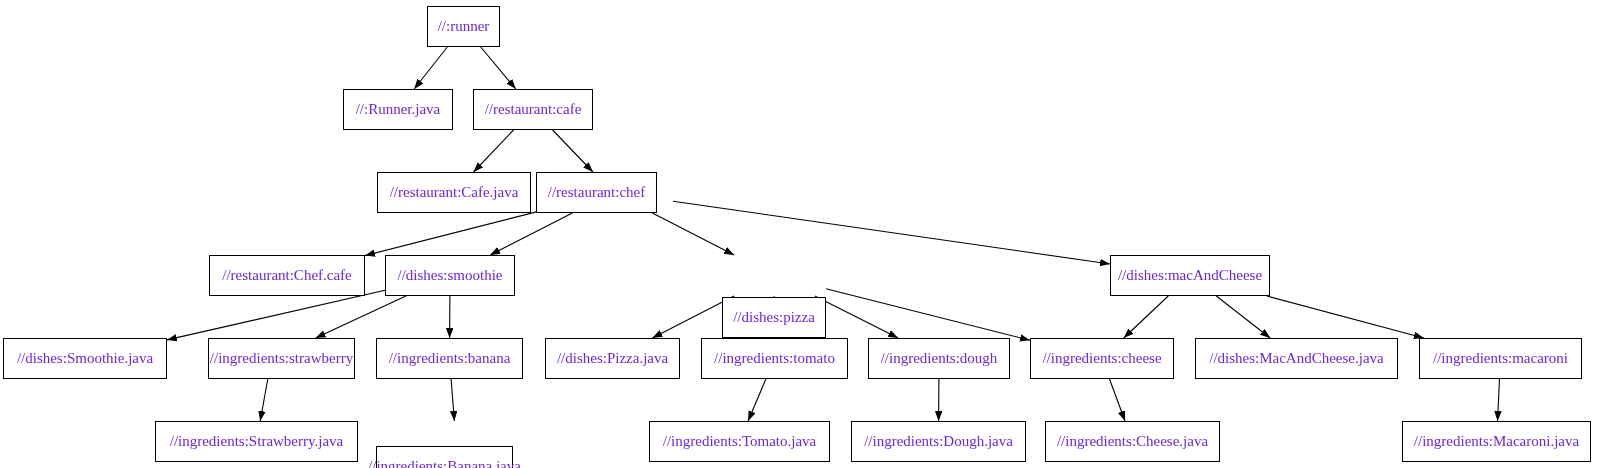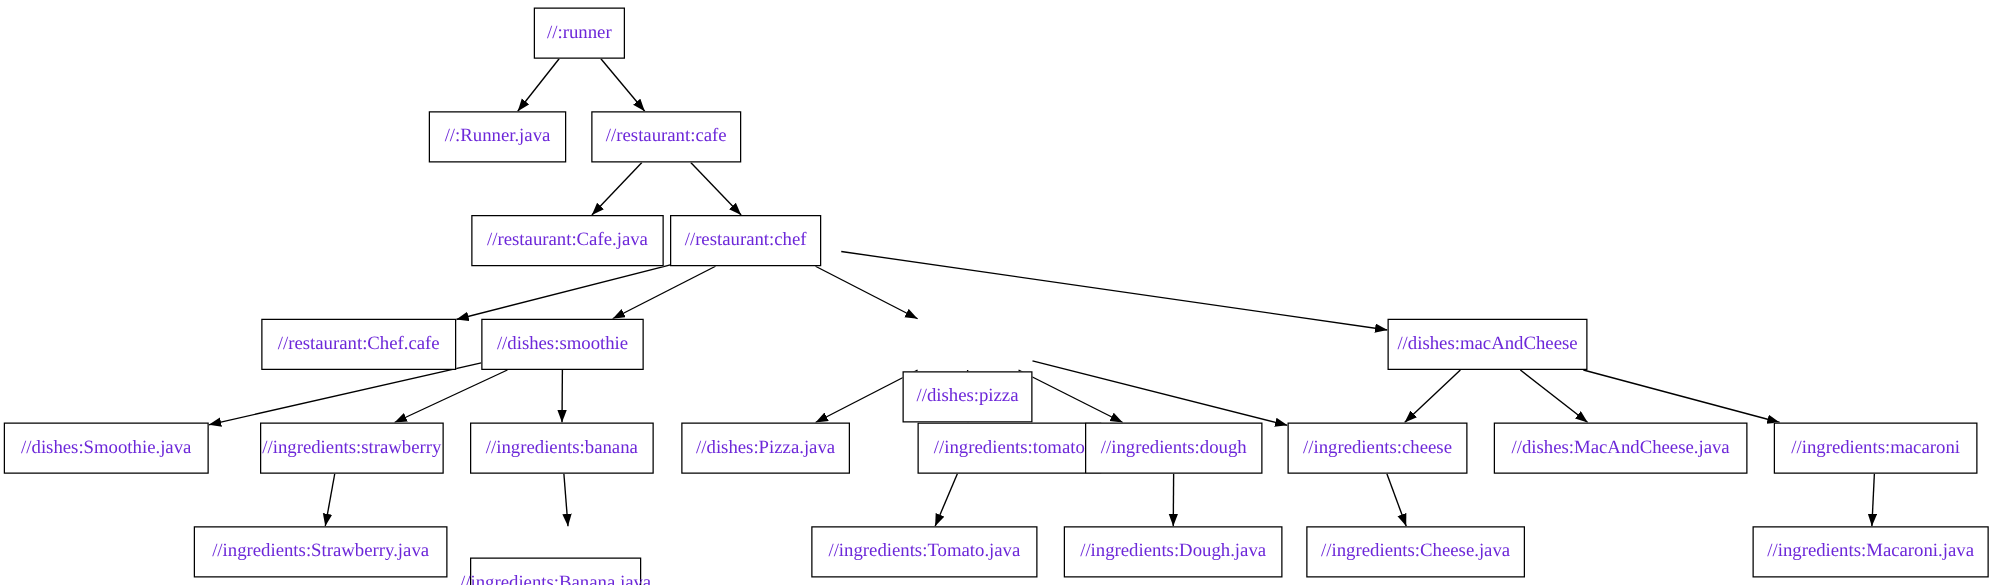--- a/index.html
+++ b/index.html
@@ -113,21 +113,21 @@
       </div>
       <div class="node" style="left: 186px; top: 338px; width: 147px; height: 41px; margin-left: 22px;">
         <span>//ingredients:strawberry</span>
       </div>
       <div class="node" style="left: 376px; top: 338px; width: 147px; height: 41px;">
         <span>//ingredients:banana</span>
       </div>
       <div class="node" style="left: 545px; top: 338px; width: 135px; height: 41px;">
         <span>//dishes:Pizza.java</span>
       </div>
-      <div class="node" style="left: 701px; top: 338px; width: 147px; height: 41px; margin-left: 33px;">
+      <div class="node" style="left: 701px; top: 338px; width: 147px; height: 41px;">
         <span>//ingredients:tomato</span>
       </div>
       <div class="node" style="left: 868px; top: 338px; width: 142px; height: 41px;">
         <span>//ingredients:dough</span>
       </div>
       <div class="node" style="left: 1030px; top: 338px; width: 144px; height: 41px; font-family: Liberation Serif, serif;">
         <span>//ingredients:cheese</span>
       </div>
       <div class="node" style="left: 1195px; top: 338px; width: 203px; height: 41px;">
         <span>//dishes:MacAndCheese.java</span>

